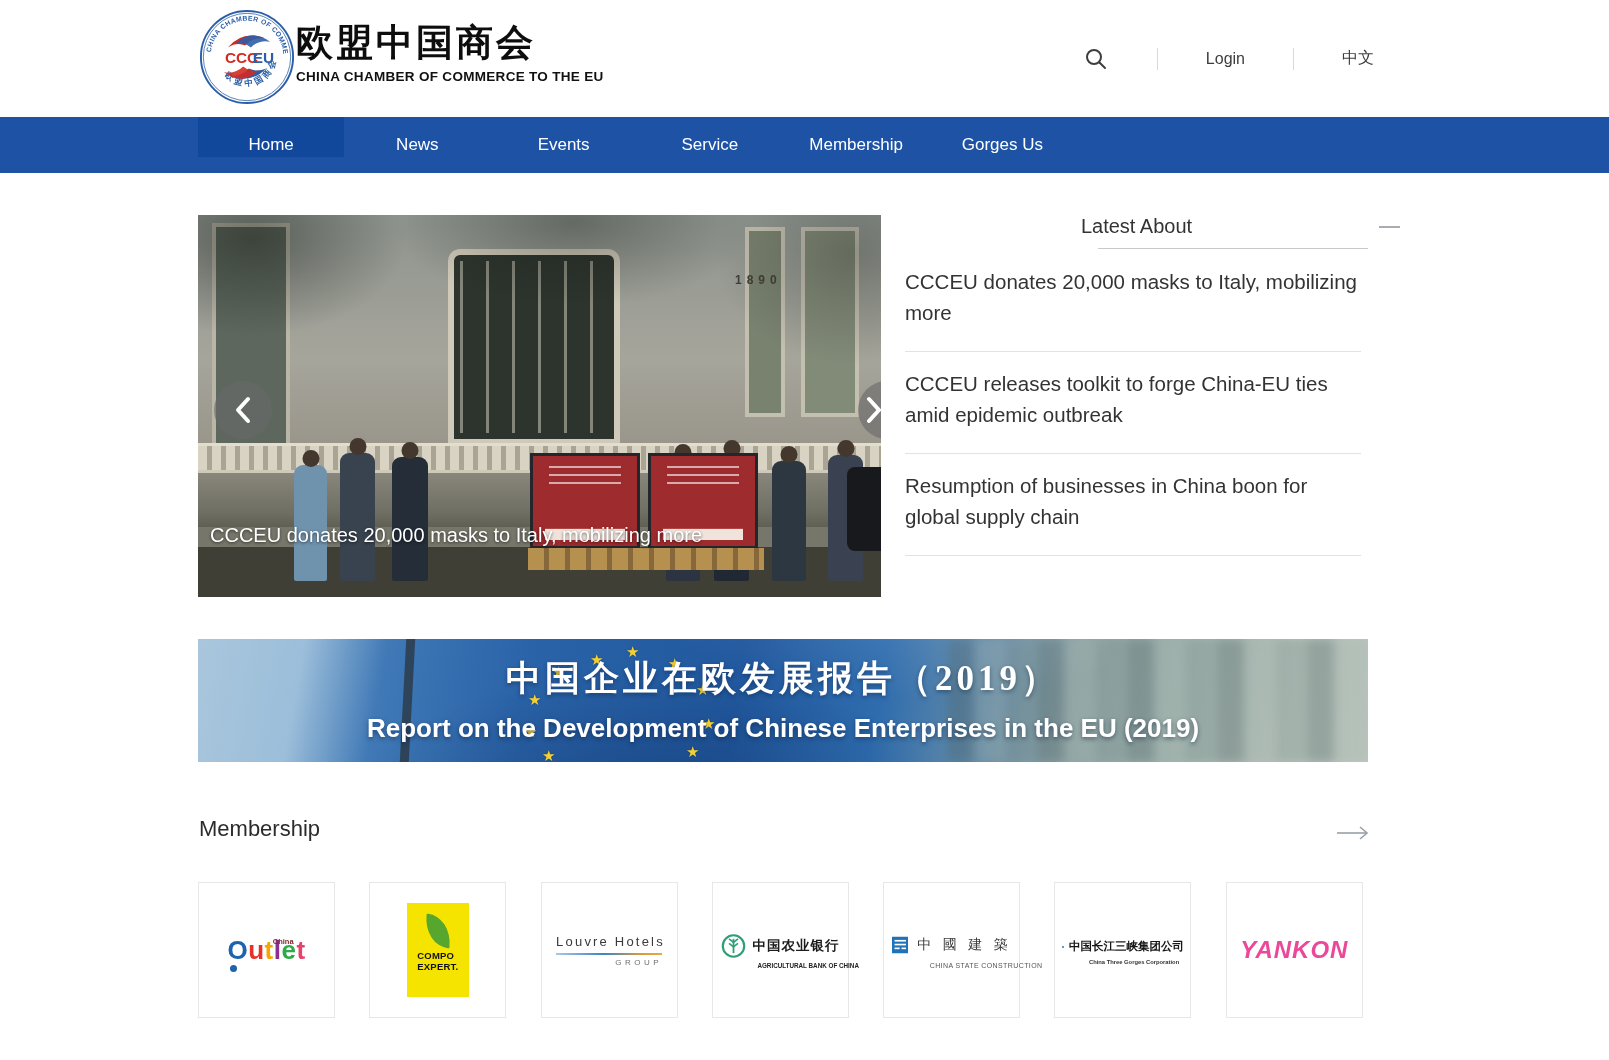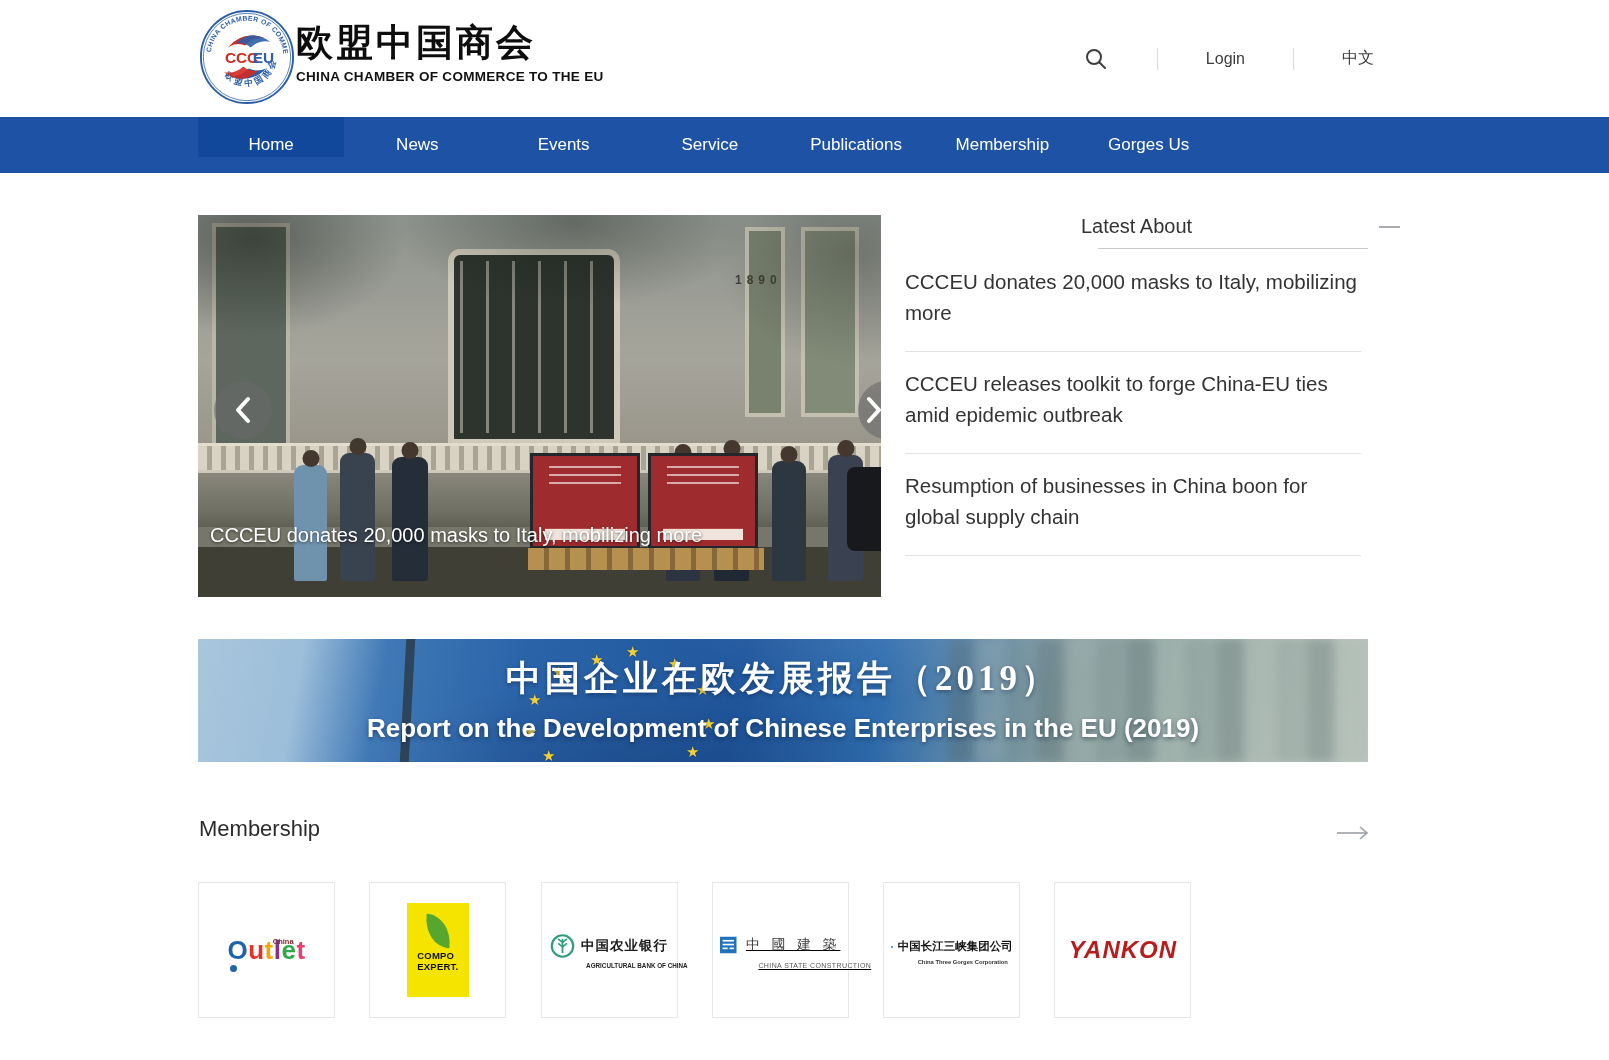--- a/index.html
+++ b/index.html
@@ -96,31 +96,31 @@
   .louvre { width:106px; }
   .louvre-top { font-size:13px; color:#3a3a3a; letter-spacing:2.2px; white-space:nowrap; }
   .louvre-rule { margin-top:4px; height:2px; background:linear-gradient(90deg,#a6c9e6 0%,#3d84c6 45%,#d89b3b 80%,#e8aa3f 100%); }
   .louvre-group { margin-top:3px; text-align:right; font-size:8px; letter-spacing:3.5px; color:#6f6f6f; }
   
   .abc { width:118px; }
   .abc-row { display:flex; align-items:center; gap:6px; }
   .abc-cn { font-size:13.5px; font-weight:bold; color:#1d1d1d; letter-spacing:1px; white-space:nowrap; font-family:Liberation Mono, monospace; }
   .abc-en { margin:2px 0 0 36px; font-size:6.3px; font-weight:bold; color:#222; white-space:nowrap; }
   
-  .cscec { width:120px;text-decoration:underline; }
+  .cscec { width:120px; }
   .cscec-row { display:flex; align-items:center; gap:9px; }
   .cscec-cn { font-size:14px; color:#3e3e3e; letter-spacing:4px; white-space:nowrap; font-family:"Liberation Serif", serif; }
   .cscec-en { margin:4px 0 0 38px; font-size:7px; color:#555; letter-spacing:0.4px; white-space:nowrap; }
   
   .ctg { width:122px; }
   .ctg-row { display:flex; align-items:center; gap:5px; }
   .ctg-cn { font-size:11.5px; font-weight:bold; color:#161616; white-space:nowrap; }
   .ctg-en { margin:1px 0 0 27px; font-size:5.8px; font-weight:bold; color:#333; white-space:nowrap; }
   
-  .yankon { font-size:24px; font-weight:bold; font-style:italic; color:#b91c1c; letter-spacing:1px; }
+  .yankon { font-size:24px; font-weight:bold; font-style:italic; color:#ec4899; letter-spacing:1px; }
 </style>
 </head>
 <body>
 
 <div class="page">
 
   <div class="header">
     <svg class="seal" viewBox="0 0 100 100">
       <circle cx="50" cy="50" r="48" fill="#fff" stroke="#2b5ea8" stroke-width="2"></circle>
       <circle cx="50" cy="50" r="45.5" fill="#fff" stroke="#2b5ea8" stroke-width="0.8"></circle>
@@ -156,21 +156,20 @@
       <div class="hdr-link">中文</div>
     </div>
   </div>
 
   <div class="nav">
     <div class="nav-inner">
         <div class="nav-item active">Home</div>
         <div class="nav-item">News</div>
         <div class="nav-item">Events</div>
         <div class="nav-item">Service</div>
-        <div class="nav-item">Publications</div>
         <div class="nav-item">Membership</div>
         <div class="nav-item">Gorges Us</div>
       </div>
   </div>
 
   <div class="carousel">
     <div class="photo">
       <div class="win-left"></div>
       <div class="door">
           <div class="door-bars"></div>
@@ -285,20 +284,27 @@
     <div class="card">
       <div class="compo-box">
         <div class="compo-leaf"></div>
         <div class="compo-text">
           <div>COMPO</div>
           <div>EXPERT.</div>
         </div>
       </div>
     </div>
 
+    <div class="card">
+      <div class="louvre">
+        <div class="louvre-top">Louvre Hotels</div>
+        <div class="louvre-rule"></div>
+        <div class="louvre-group">GROUP</div>
+      </div>
+    </div>
 
     <div class="card">
       <div class="abc">
         <div class="abc-row">
           <svg width="28" height="28" viewBox="0 0 28 28">
             <circle cx="14" cy="14" r="12" fill="none" stroke="#2e9e77" stroke-width="2.4"></circle>
             <line x1="14" y1="6" x2="14" y2="22" stroke="#2e9e77" stroke-width="2"></line>
             <path d="M14 10 L9 6 M14 10 L19 6 M14 15 L9 11 M14 15 L19 11" stroke="#2e9e77" stroke-width="1.8" fill="none"></path>
           </svg>
           <span class="abc-cn">中国农业银行</span>

